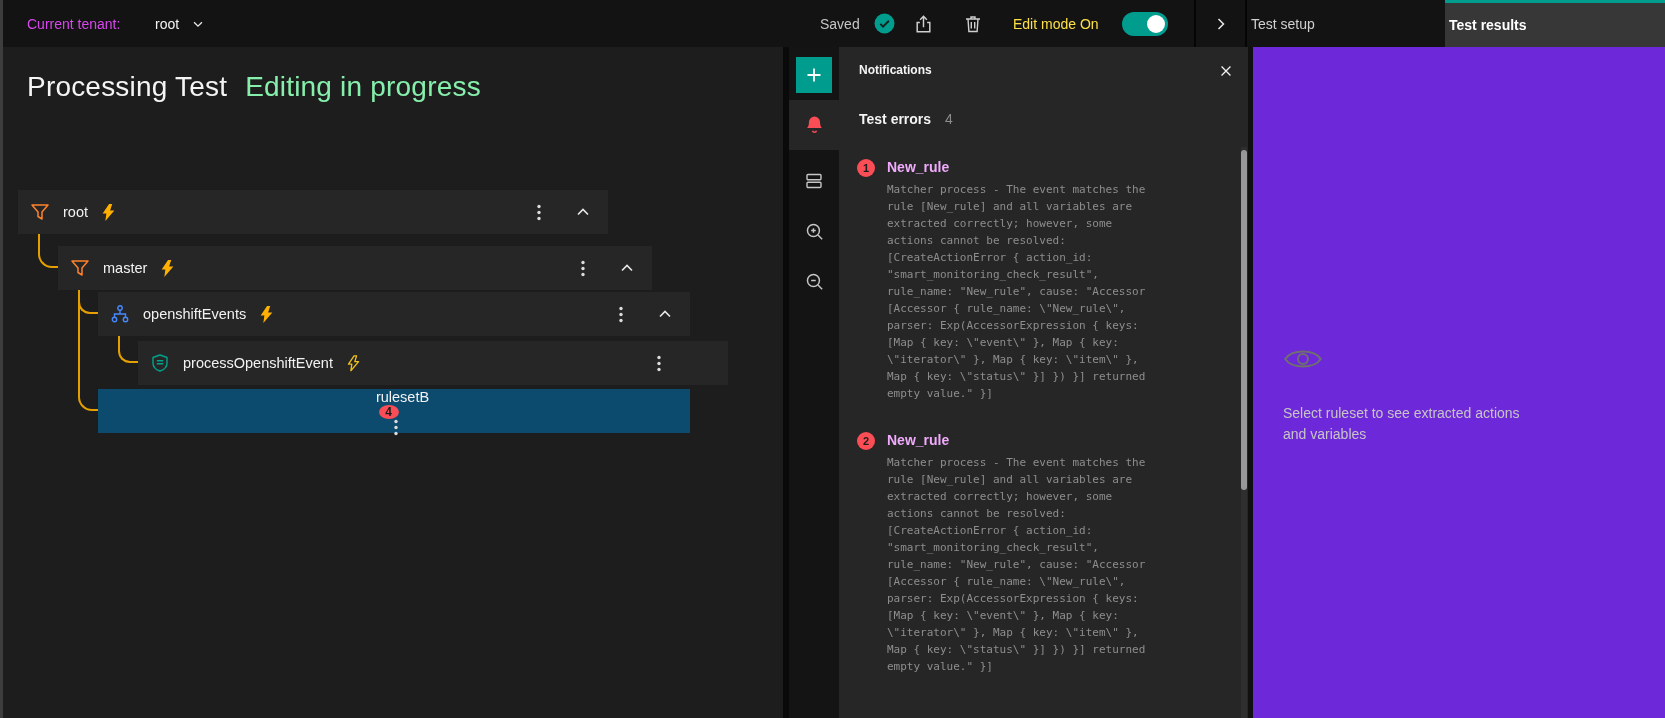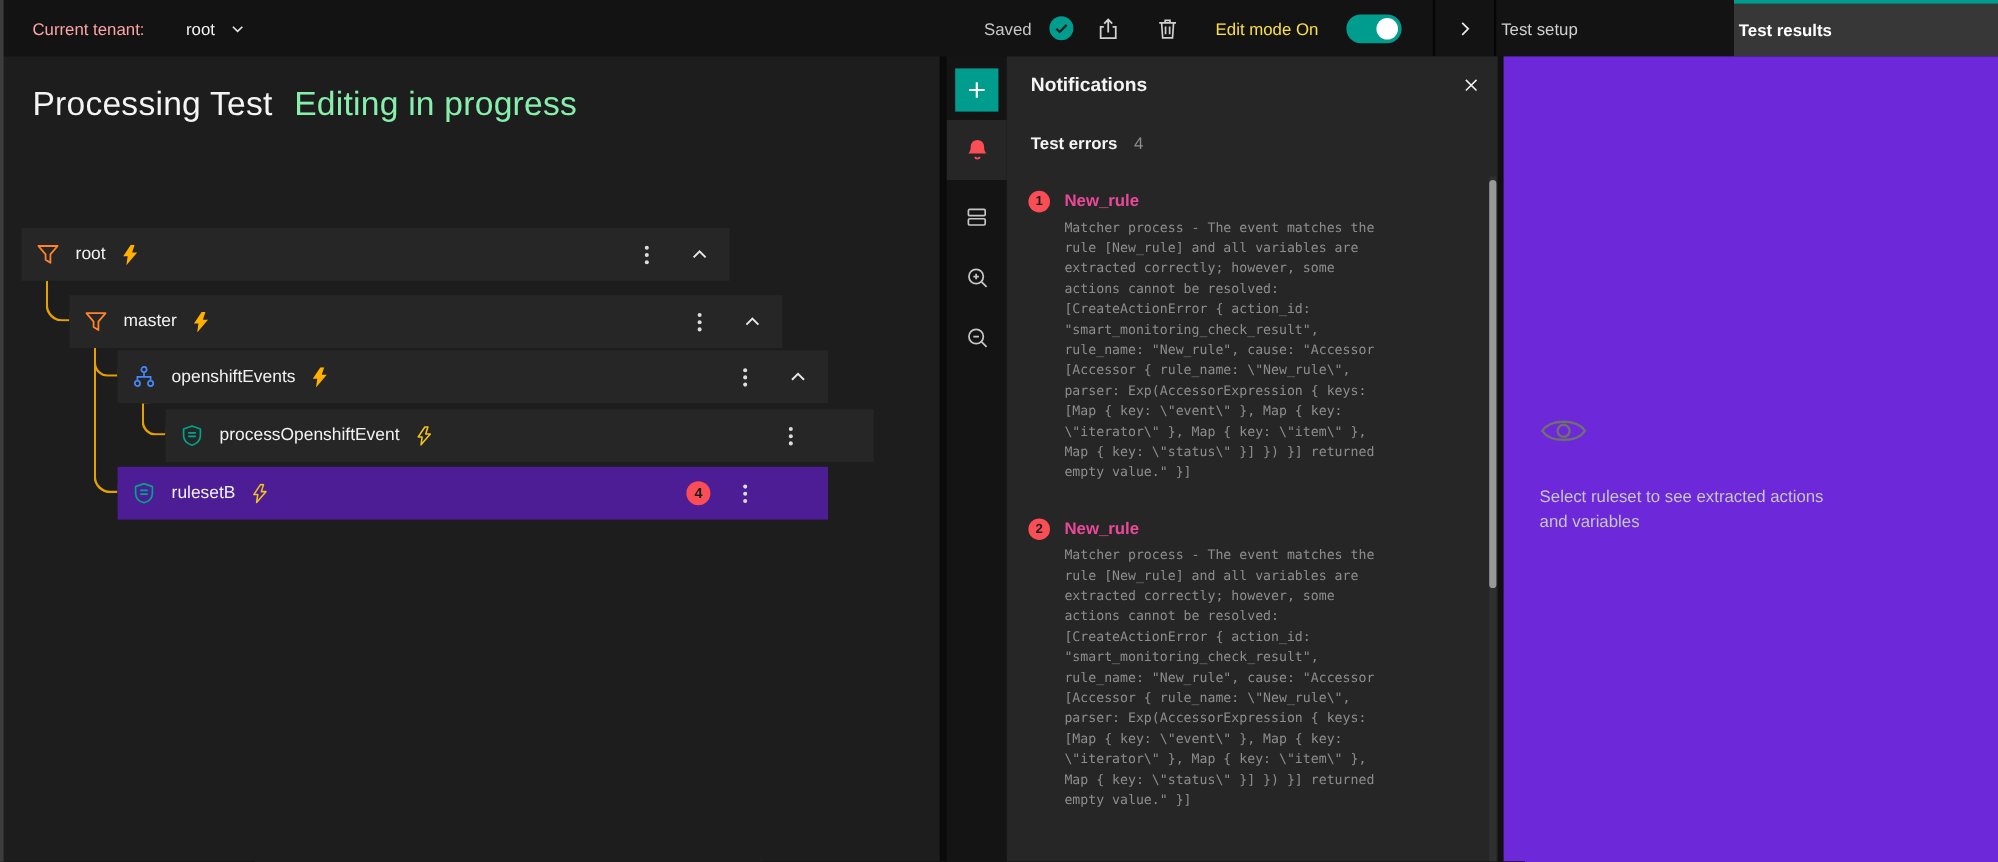--- a/index.html
+++ b/index.html
@@ -3,21 +3,21 @@
 <meta charset="utf-8">
 <style>
   * { margin:0; padding:0; box-sizing:border-box; }
   html,body { width:1665px; height:718px; overflow:hidden; background:#161616;
     font-family:"Liberation Sans", sans-serif; color:#f4f4f4; }
   .edge-line { position:absolute; left:0; top:0; width:3px; height:718px; background:#3d3d3d; z-index:50; }
 
   
   .topbar { position:relative; height:47px; background:#131313; }
   .tb-abs { position:absolute; top:0; height:47px; display:flex; align-items:center; }
-  .tenant-label { left:27px; color:#fca5a5; font-size:14px; }
+  .tenant-label { left:27px; color:#d946ef; font-size:14px; }
   .tenant-select { left:155px; gap:12px; cursor:pointer; }
   .tenant-select span { font-size:14px; color:#f4f4f4; }
   .saved { left:820px; gap:14px; color:#c6c6c6; font-size:14px; }
   .icon-btn { position:absolute; top:8px; width:32px; height:32px; display:flex; align-items:center; justify-content:center; background:none; border:none; cursor:pointer; }
   .editmode { left:1013px; font-size:14px; color:#fde047; }
   .toggle { position:absolute; left:1122px; top:12px; width:46px; height:24px; border-radius:12px; background:#009d8f; cursor:pointer; }
   .toggle .knob { position:absolute; right:3px; top:3px; width:18px; height:18px; border-radius:50%; background:#ffffff; }
   .tb-divider { position:absolute; top:0; width:2px; height:47px; background:#050505; }
   .expand-btn { position:absolute; left:1196px; top:0; width:49px; height:47px; display:flex; align-items:center; justify-content:center; background:none; border:none; cursor:pointer; }
   .tab { position:absolute; top:0; height:47px; display:flex; align-items:center; padding-left:4px; font-size:14px; cursor:pointer; }
@@ -31,43 +31,43 @@
   .toolbar { position:relative; width:50px; background:#141414; }
   .notif { position:relative; width:409px; background:#262626; }
   .gap-b { width:5px; background:#101010; }
   .results { position:relative; width:412px; background:#6d28d9; }
 
   
   .page-title { position:absolute; left:27px; top:24px; font-size:28px; font-weight:300; color:#f4f4f4; letter-spacing:.2px; }
   .page-title .sub { color:#86efac; margin-left:10px; }
   .connector { position:absolute; border-left:2px solid #e5a000; border-bottom:2px solid #e5a000; border-bottom-left-radius:14px; }
   .node { position:absolute; height:44px; background:#262626; display:flex; align-items:center; padding:0 10px 0 13px; cursor:pointer; }
-  .node.selected { background:#4c1d95; }
+  .node.selected { background:#0c4a6e;flex-direction:column; }
   .node .nlabel { font-size:14.5px; color:#f2f2f2; margin-left:14px; }
   .node .bolt { margin-left:14px; }
   .node .grow { flex:1; }
   .kebab-btn, .collapse-btn { width:30px; height:30px; display:flex; align-items:center; justify-content:center; background:none; border:none; cursor:pointer; }
   .collapse-btn { margin-left:14px; }
   .tail-sp { width:44px; }
   .err-badge { width:20px; height:20px; border-radius:50%; background:#fa4d56; color:#1c1c1c; font-size:12px; font-weight:700; display:flex; align-items:center; justify-content:center; margin-right:14px; }
 
   
   .tool-tile { position:absolute; left:0; width:50px; height:44px; display:flex; align-items:center; justify-content:center; background:none; border:none; cursor:pointer; }
   .add-tile { left:7px; top:10px; width:36px; height:36px; background:#009d8f; }
   .bell-tile { top:53px; height:50px; background:#262626; }
 
   
-  .notif-title { position:absolute; left:20px; top:16px; font-size:16px; font-weight:700; }
+  .notif-title { position:absolute; left:20px; top:16px; font-size:12px; font-weight:700; }
   .notif-close { position:absolute; right:6px; top:8px; width:32px; height:32px; display:flex; align-items:center; justify-content:center; background:none; border:none; cursor:pointer; }
   .sec-head { position:absolute; left:20px; top:64px; font-size:14px; font-weight:700; }
   .sec-count { color:#8d8d8d; font-weight:400; margin-left:10px; }
   .notif-body { position:absolute; left:0; top:112px; right:10px; }
   .err-item { position:relative; padding-left:48px; margin-bottom:30px; }
   .err-num { position:absolute; left:18px; top:0; width:18px; height:18px; border-radius:50%; background:#fa4d56; color:#1c1c1c; font-size:11px; font-weight:700; display:flex; align-items:center; justify-content:center; }
-  .err-title { font-size:14px; font-weight:700; color:#ec4899; margin-bottom:6px; }
+  .err-title { font-size:14px; font-weight:700; color:#f0abfc; margin-bottom:6px; }
   .err-msg { width:266px; font-family:"DejaVu Sans Mono", monospace; font-size:11px; line-height:17px; color:#8d8d8d; }
   .nscroll-track { position:absolute; right:1px; top:100px; bottom:0; width:6px; background:#2f2f2f; }
   .nscroll-thumb { position:absolute; right:1px; top:103px; width:6px; height:340px; background:#989898; border-radius:3px; cursor:pointer; }
 
   
   .empty-eye { position:absolute; left:30px; top:298px; }
   .empty-text { position:absolute; left:30px; top:356px; width:252px; font-size:14px; line-height:21px; color:#c6c6c6; }
 </style>
 </head>
 <body>

